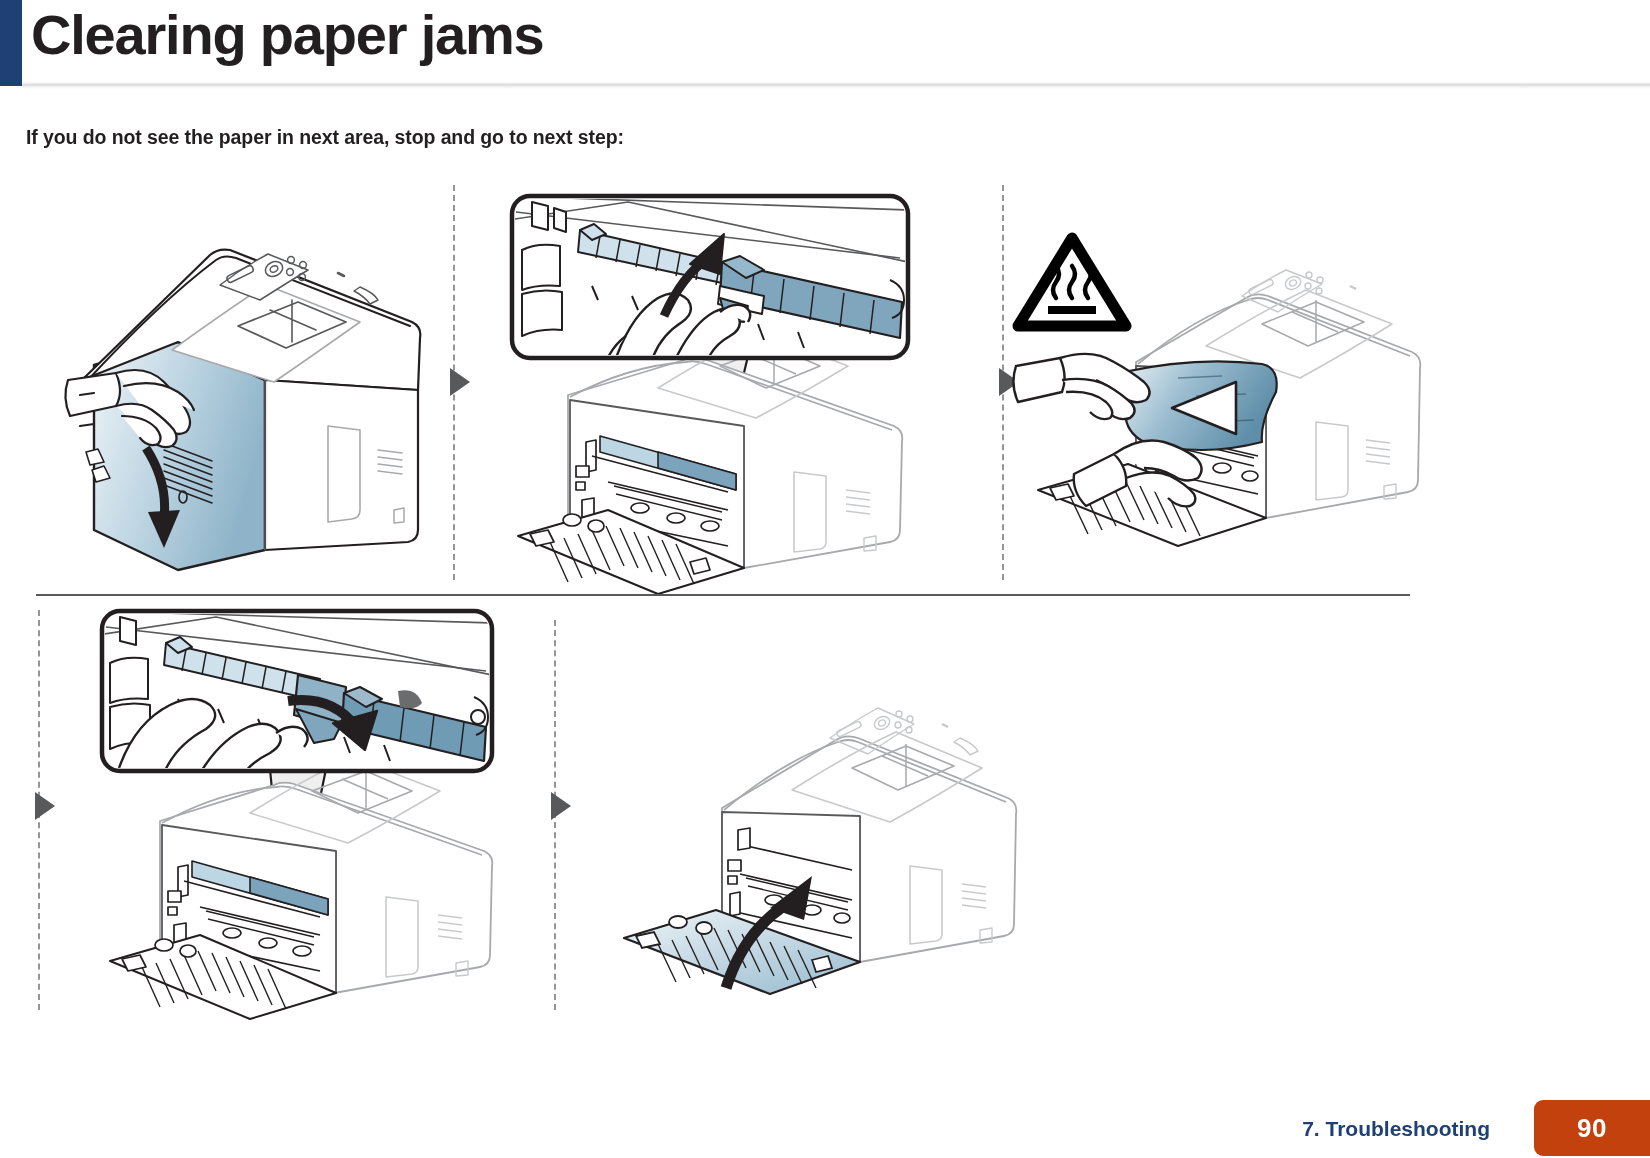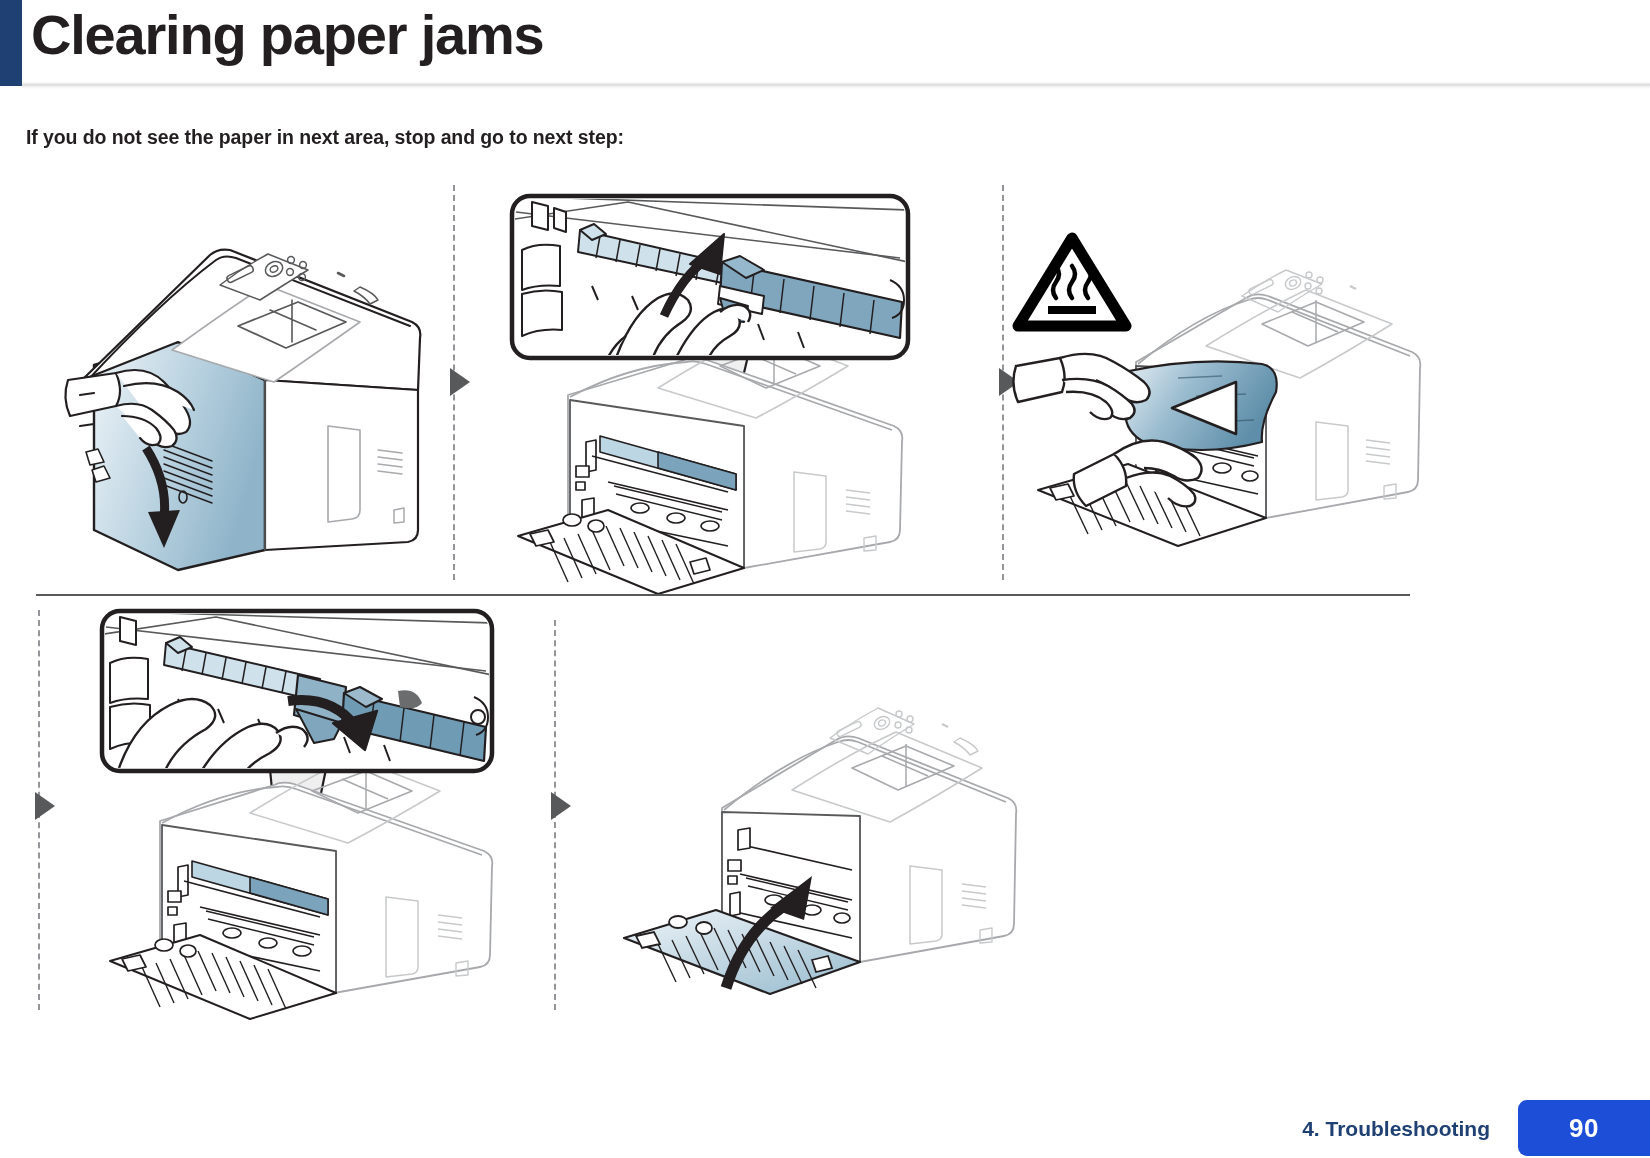--- a/index.html
+++ b/index.html
@@ -99,22 +99,22 @@
     position: absolute;
     right: 160px; bottom: 17px;
     font-size: 21px;
     font-weight: bold;
     color: #1f4073;
     white-space: nowrap;
   }
   .footer-page-badge {
     position: absolute;
     right: 0; bottom: 2px;
-    width: 132px; height: 56px;
-    background: #1d4ed8;
+    width: 116px; height: 56px;
+    background: #c2410c;
     border-radius: 9px 0 0 9px;
     color: #ffffff;
     font-size: 26px;
     font-weight: bold;
     display: flex;
     align-items: center;
     justify-content: center;
     letter-spacing: 0.5px;
   }
 </style>
@@ -683,15 +683,15 @@
 
       <g>
         <path d="M114 330 Q132 272 178 244" fill="none" stroke="#231f20" stroke-width="11"></path>
         <path d="M158 250 L200 218 L192 262 Z" fill="#231f20"></path>
       </g>
     </svg>
   </div>
 </div>
 
 <div class="footer">
-  <div class="footer-section">4. Troubleshooting</div>
+  <div class="footer-section">7. Troubleshooting</div>
   <div class="footer-page-badge">90</div>
 </div>
 
 </body></html>

